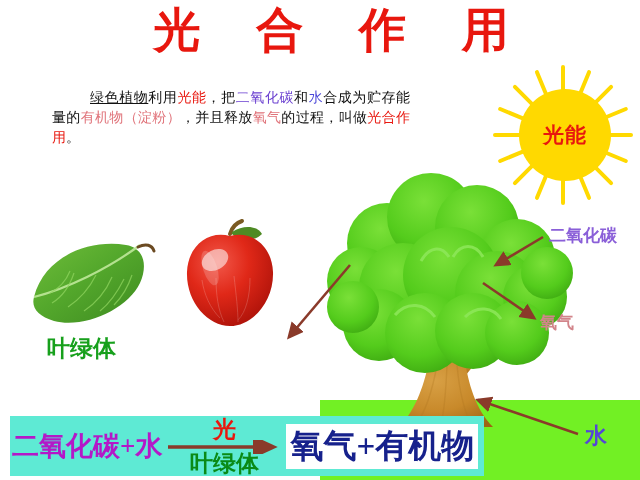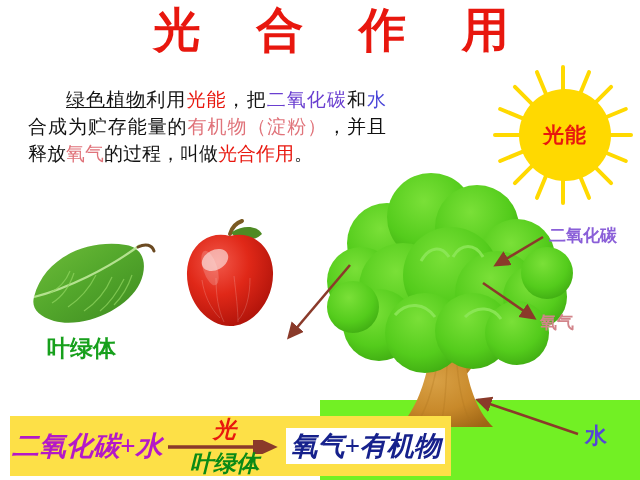--- a/index.html
+++ b/index.html
@@ -31,25 +31,25 @@
     color: #e8170e;
     letter-spacing: 22px;
     text-indent: 22px;
     line-height: 1.05;
     white-space: nowrap;
   }
 
   
   #body-text {
     position: absolute;
-    left: 28px;
+    left: 52px;
     top: 88px;
     width: 358px;
-    font-family: Liberation Mono, monospace;
-    font-size: 19px;
+    font-family: Liberation Serif, serif;
+    font-size: 14px;
     line-height: 1.42;
     color: #121212;
     text-align: justify;
     text-indent: 38px;
   }
 
   
   #ground {
     position: absolute;
     left: 320px;
@@ -156,23 +156,22 @@
   #arrows { position: absolute; left: 0; top: 0; width: 640px; height: 480px; }
 
   
   #equation {
     position: absolute;
     left: 10px;
     top: 416px;
     height: 56px;
     display: flex;
     align-items: center;
-    background: #fde047;
+    background: #5eead4;
     padding: 2px 6px 2px 2px;
-    font-style: italic;
   }
   #eq-left {
     font-family: "Liberation Serif", "DejaVu Serif", serif;
     font-size: 27px;
     font-weight: 700;
     color: #b418c8;
     white-space: nowrap;
   }
   #eq-arrow-block {
     position: relative;
@@ -198,21 +197,21 @@
     font-weight: 700;
     color: #0a8a16;
   }
   #eq-arrow-svg {
     position: absolute;
     left: 0; top: 22px;
     width: 116px; height: 14px;
   }
   #eq-right {
     font-family: "Liberation Serif", "DejaVu Serif", serif;
-    font-size: 27px;
+    font-size: 33px;
     font-weight: 700;
     color: #16218c;
     white-space: nowrap;
     background: #ffffff;
     padding: 0 4px;
   }
 </style>
 </head>
 <body>
 

